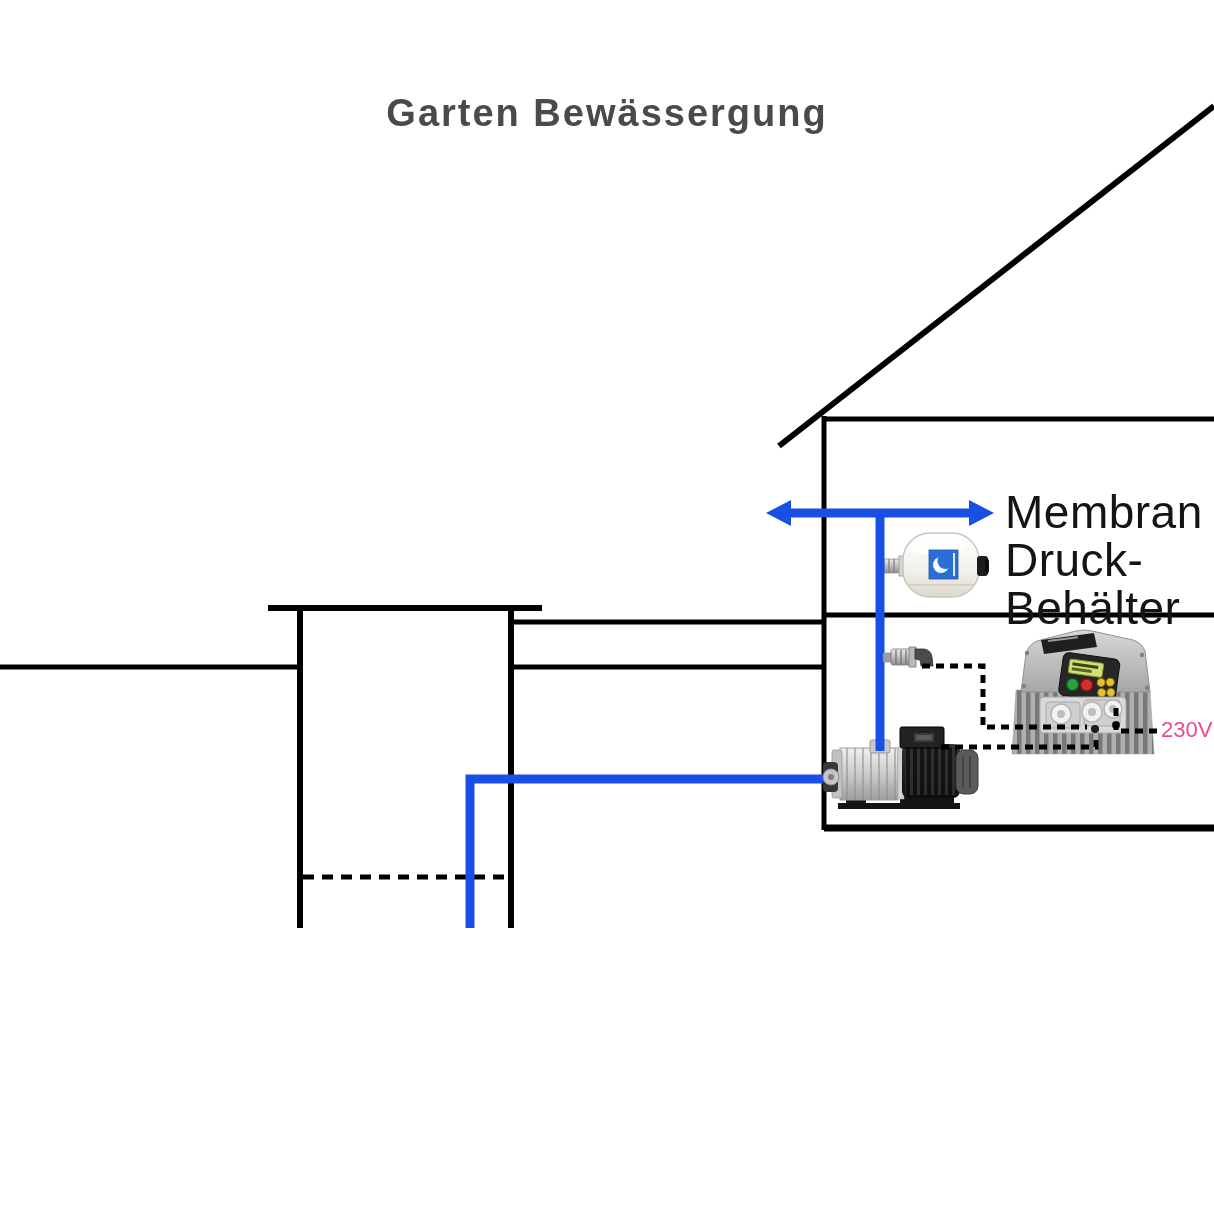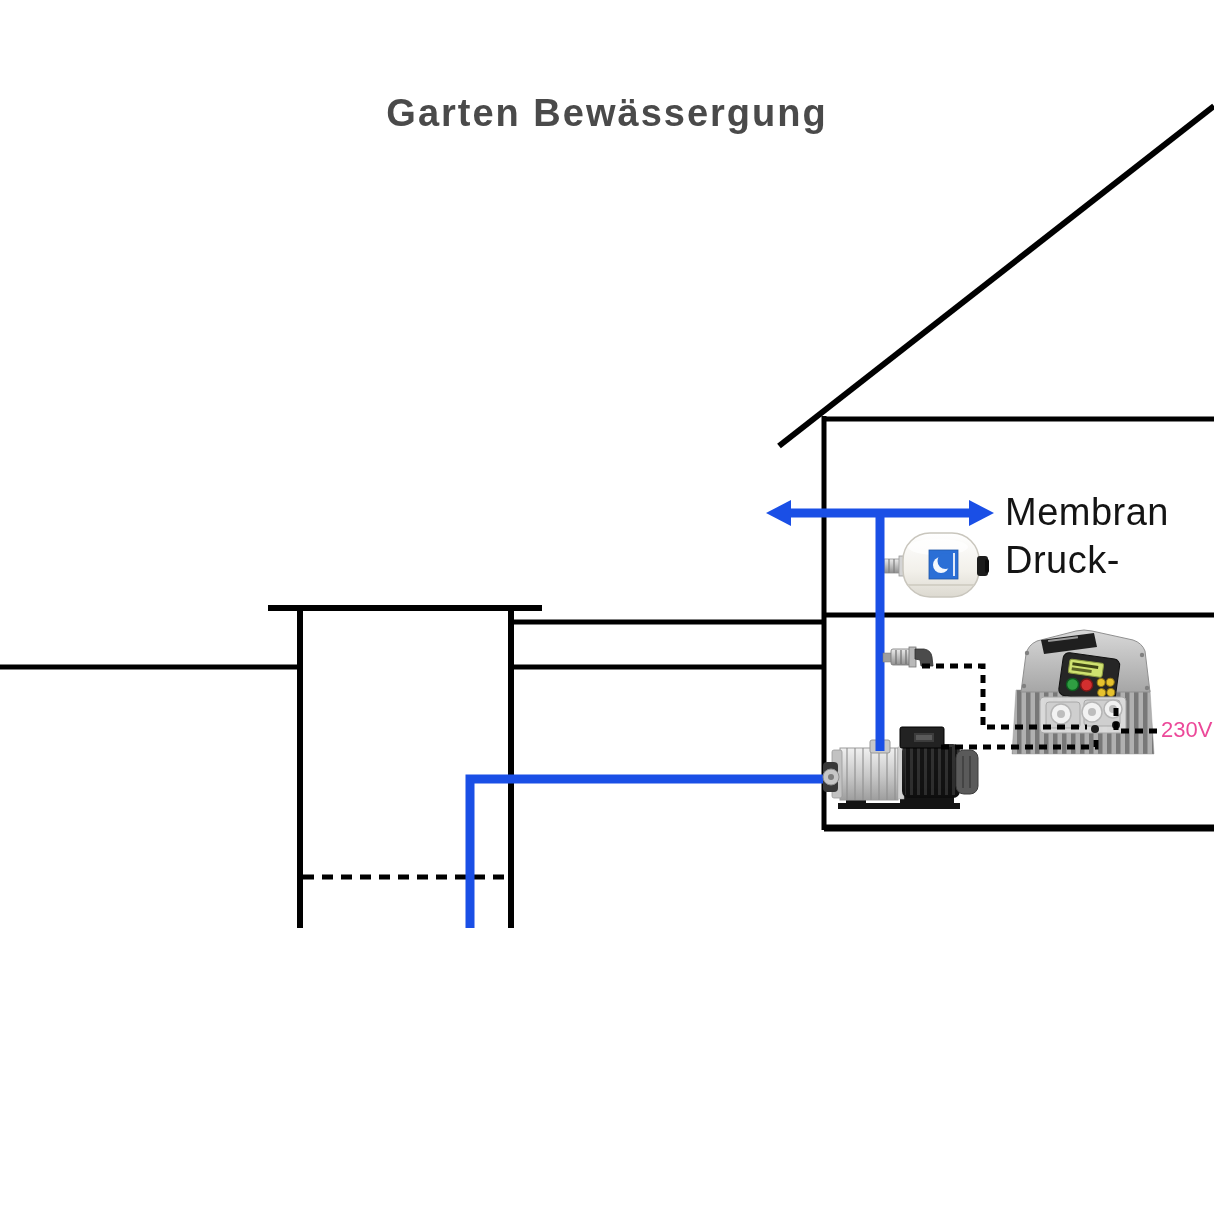--- a/index.html
+++ b/index.html
@@ -13,21 +13,21 @@
   .diagram-svg{position:absolute;left:0;top:0;}
   .title{
     position:absolute;left:0;right:0;top:88px;
     text-align:center;
     font-size:38px;line-height:50px;
     font-weight:800;letter-spacing:2px;
     color:#4a4a4a;
   }
   .tank-label{
     position:absolute;left:1005px;top:488px;
-    font-size:38px;line-height:48px;
+    font-size:46px;line-height:48px;
     font-weight:400;letter-spacing:0.5px;
     color:#141414;
   }
   .voltage-label{
     position:absolute;left:1161px;top:717px;
     font-size:22px;font-weight:400;
     color:#ec4899;
   }
 </style>
 </head>
@@ -193,17 +193,18 @@
     </g>
   </svg>
 
   <div class="title">
     <div>Garten Bewässergung</div>
   </div>
 
   <div class="tank-label">
     <div>Membran</div>
     <div>Druck-</div>
+    <div>Behälter</div>
   </div>
 
   <div class="voltage-label">230V</div>
 
 </div>
 
 </body></html>

